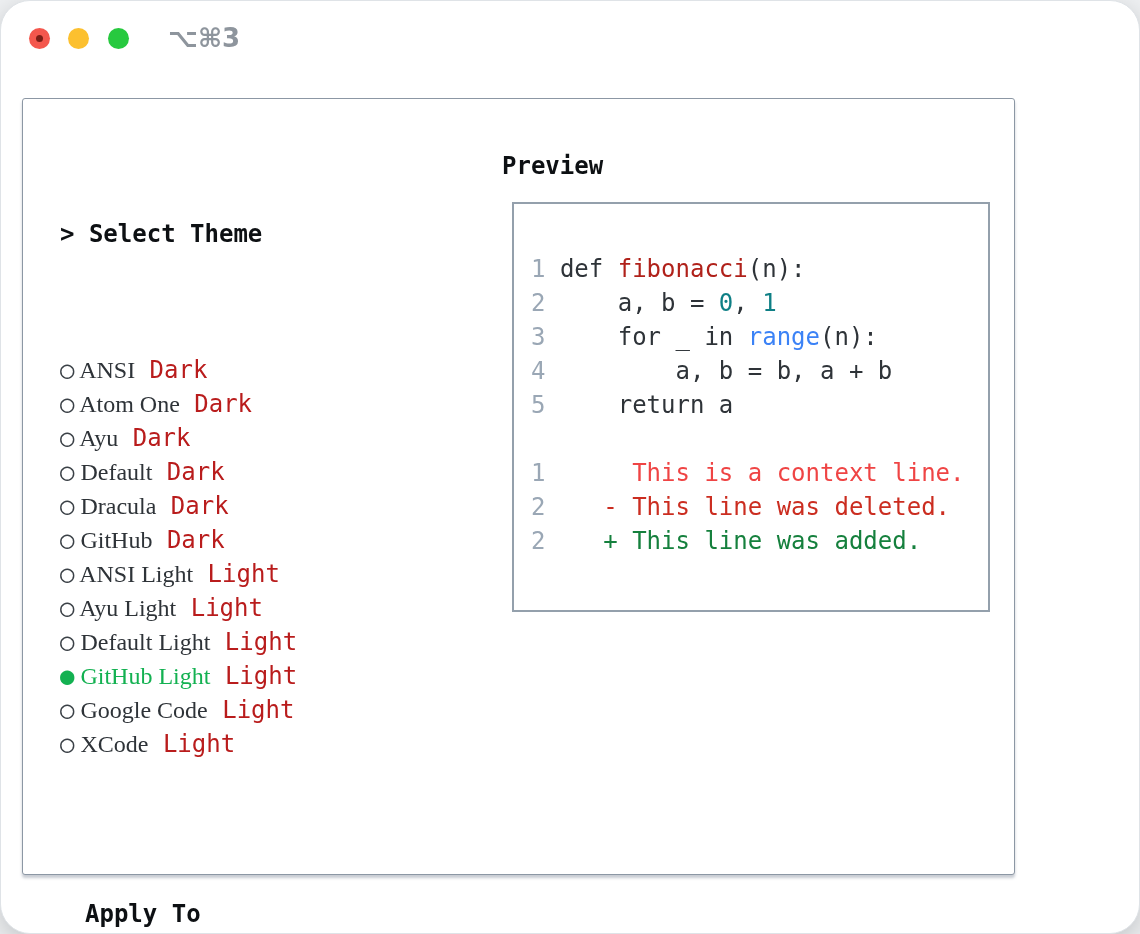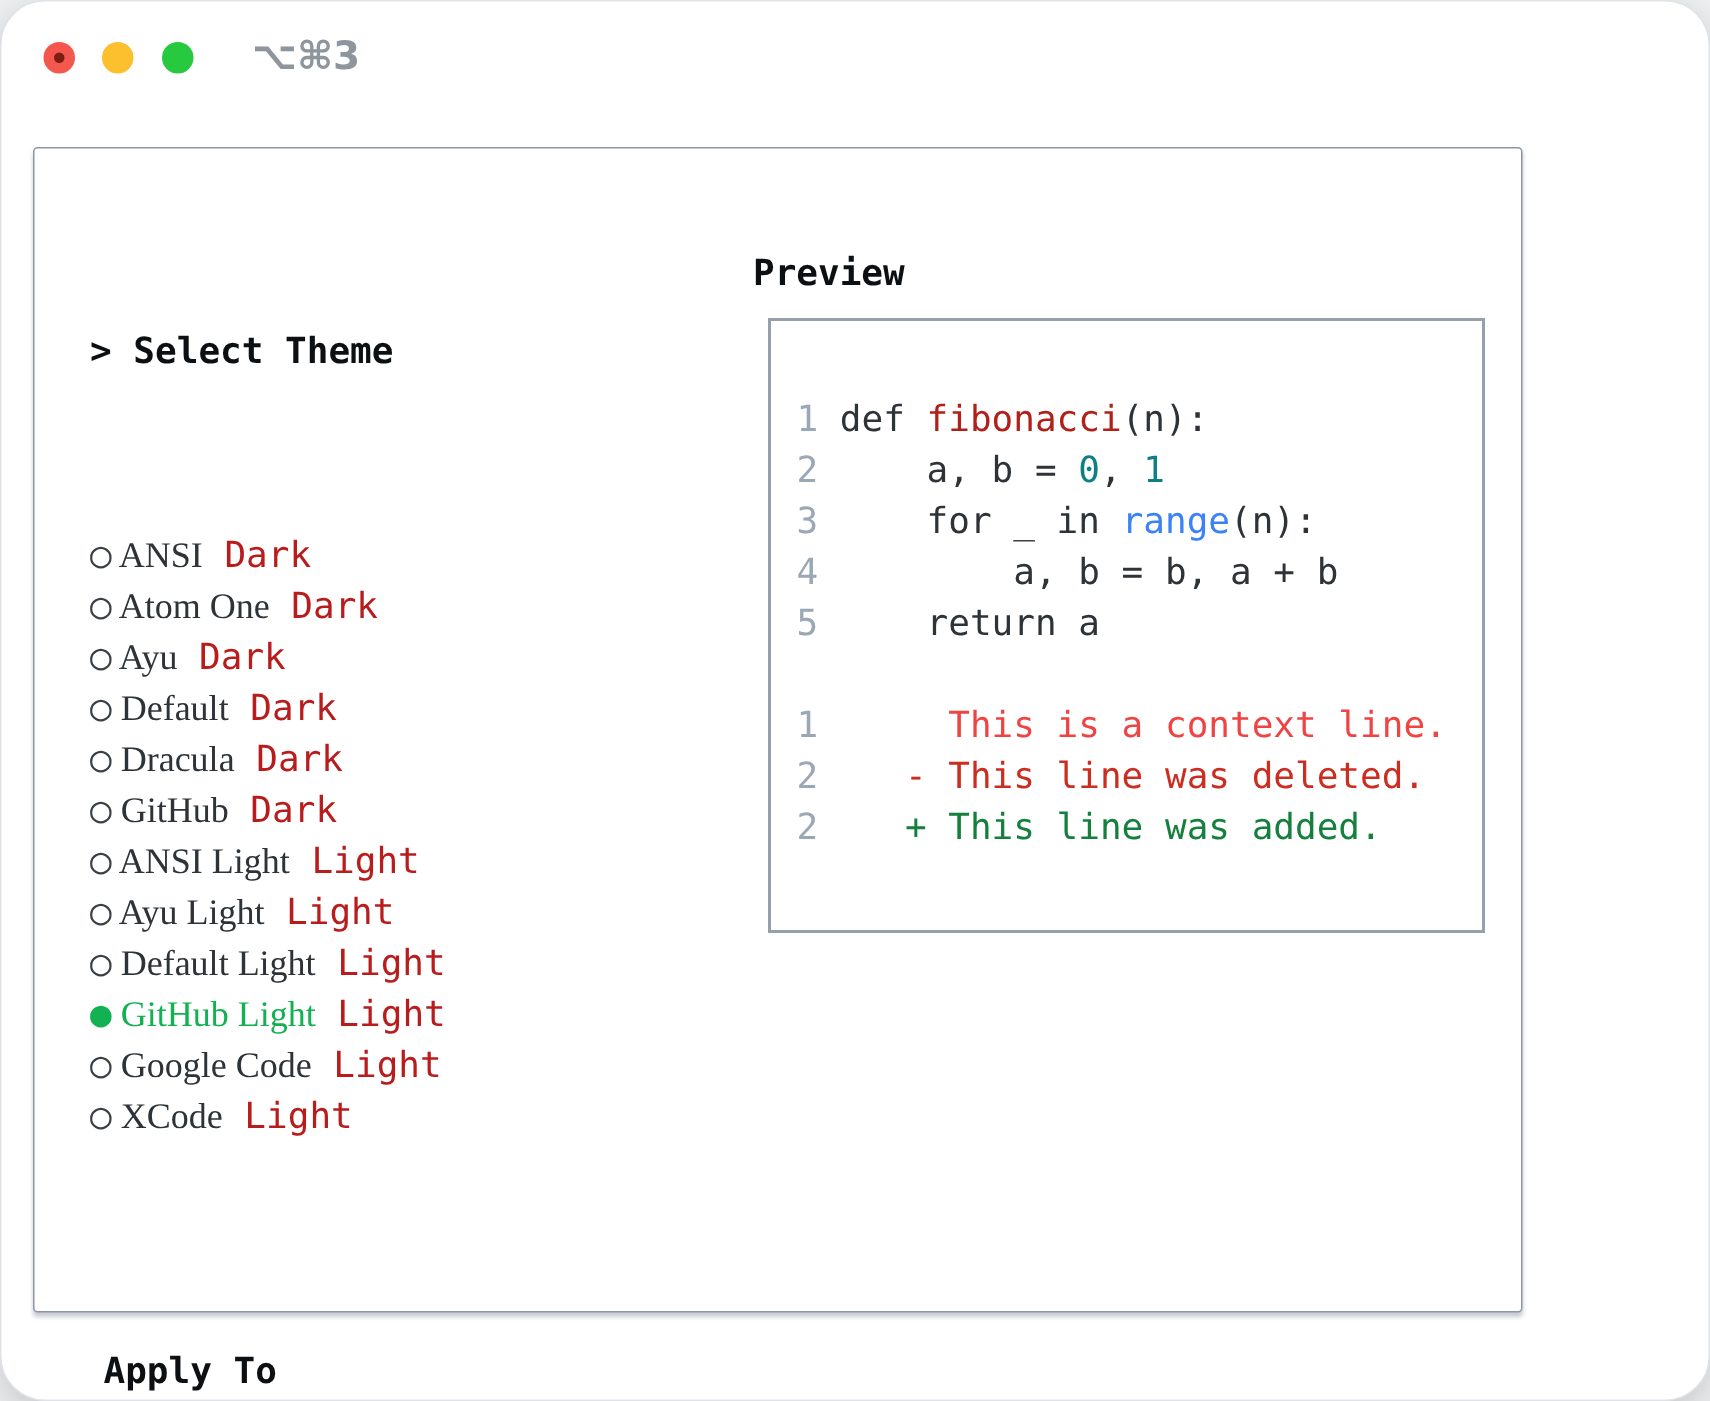--- a/index.html
+++ b/index.html
@@ -34,26 +34,26 @@
   }
 
   .left-col { position:absolute; left:17px; top:50px; width:455px; white-space:pre; }
   .row { height:34px;margin-left:20px; }
   .hdr { font-weight:bold; color:#0d1013; }
   .caret { font-weight:bold; color:#0d1013; }
   .bullet { color:#3a4046; }
   .theme-name { color:#2e3338;font-family:Liberation Serif, serif; }
   .variant { color:#b91c1c; }
   .sel .bullet, .sel .theme-name, .sel .opt-label { color:#13b151; }
-  .apply-hdr { margin-top:34px; margin-left:29px; font-weight:bold; color:#0d1013; }
+  .apply-hdr { margin-top:34px; margin-left:45px; font-weight:bold; color:#0d1013; }
 
-  .preview-title { position:absolute; left:479px; top:66px; font-weight:bold; color:#0d1013; }
+  .preview-title { position:absolute; left:479px; top:50px; font-weight:bold; color:#0d1013; }
 
   .preview-box {
-    position:absolute; left:489px; top:113px; width:478px; height:410px;
+    position:absolute; left:489px; top:103px; width:478px; height:410px;
     border:2px solid #94a0ac; background:#fff;
     padding:48px 0 0 17px; white-space:pre; overflow:hidden;
   }
   .pline { height:34px; }
   .gutter { color:#9aa7b5; }
   .seg-plain    { color:#2e3338; }
   .seg-function { color:#b0211a; }
   .seg-number   { color:#0e7f85; }
   .seg-builtin  { color:#3b82f6; }
   .seg-context  { color:#ef4444; }

